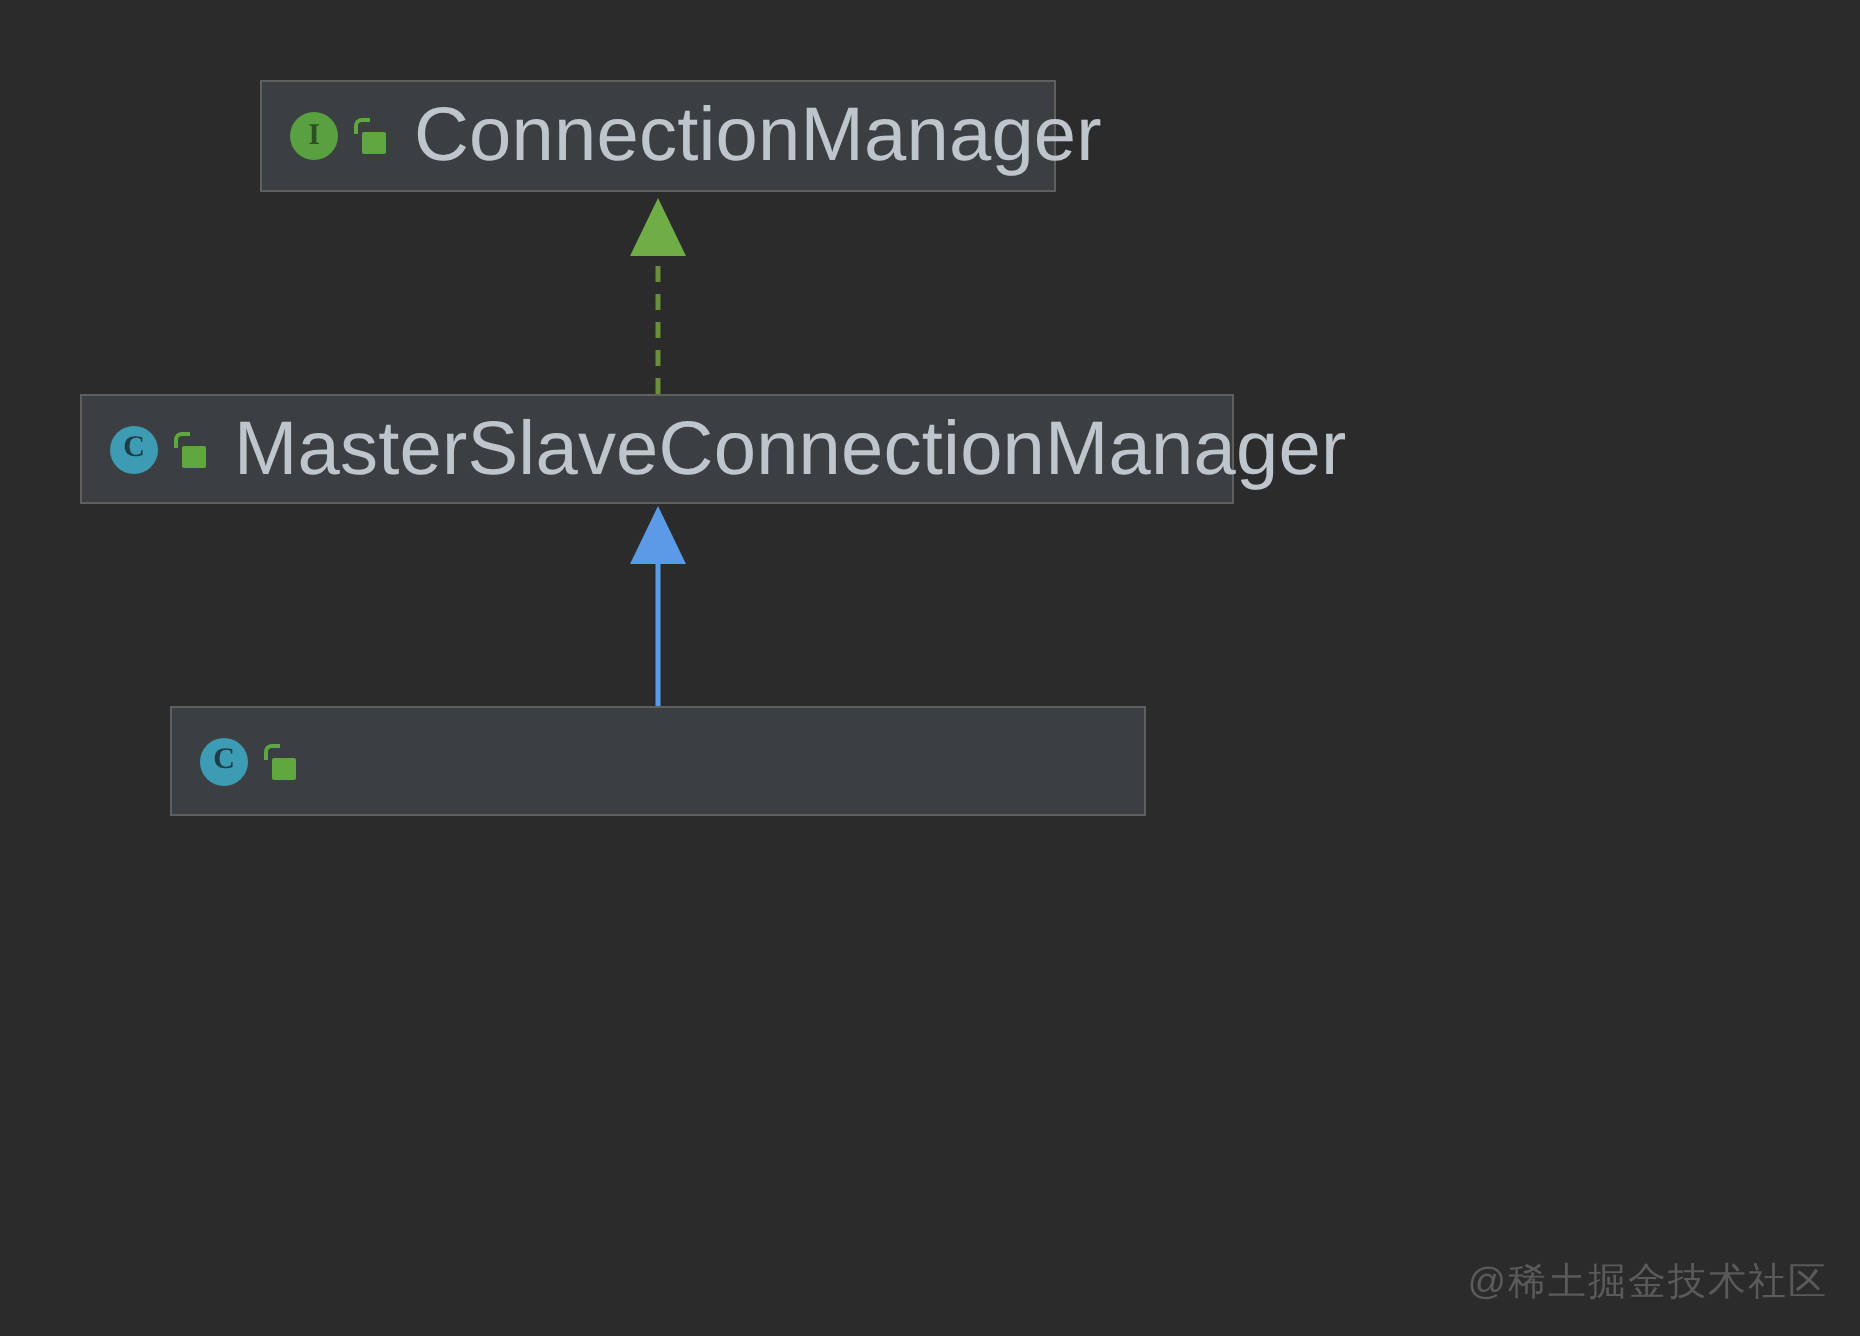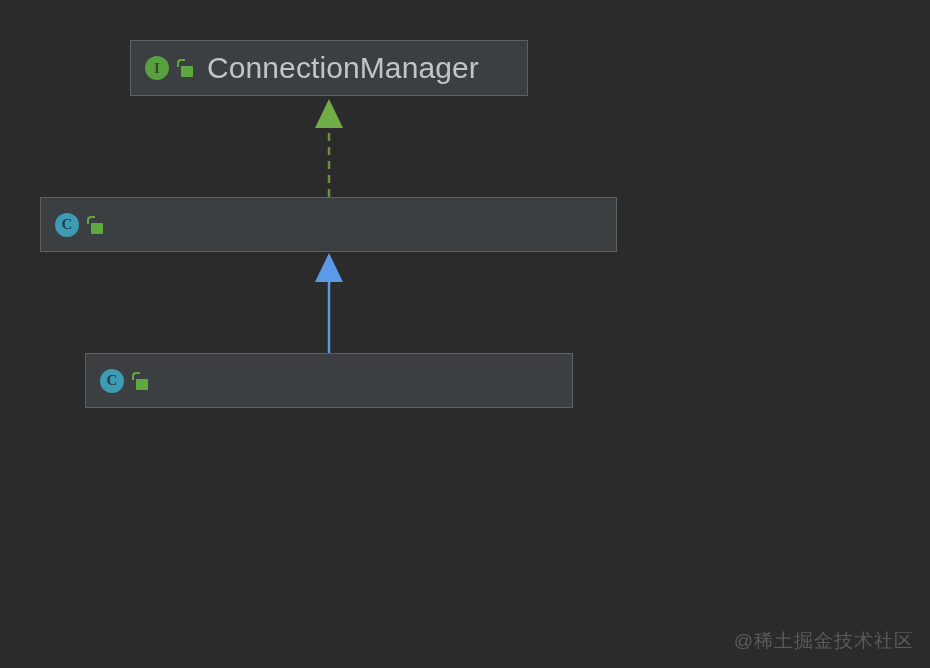--- a/index.html
+++ b/index.html
@@ -33,21 +33,21 @@
     box-sizing: border-box;
     background: #3c3f41;
     border: 1px solid #5e6060;
     display: flex;
     align-items: center;
     padding: 0 14px;
     white-space: nowrap;
   }
   .node-label {
     color: #bec5cd;
-    font-size: 30px;
+    font-size: 38px;
     line-height: 30px;
     letter-spacing: 0.1px;
     margin-left: 14px;
   }
   
   .badge {
     width: 24px;
     height: 24px;
     border-radius: 50%;
     flex: 0 0 24px;
@@ -133,20 +133,21 @@
     </span>
     <span class="node-label">ConnectionManager</span>
   </div>
 
   <div class="node" style="left:40px; top:197px; width:577px; height:55px;">
     <span class="badge badge-class">C</span>
     <span class="lock">
       <span class="shackle"></span>
         <span class="body"></span>
     </span>
+    <span class="node-label">MasterSlaveConnectionManager</span>
   </div>
 
   <div class="node" style="left:85px; top:353px; width:488px; height:55px;">
     <span class="badge badge-class">C</span>
     <span class="lock">
       <span class="shackle"></span>
         <span class="body"></span>
     </span>
   </div>
 

